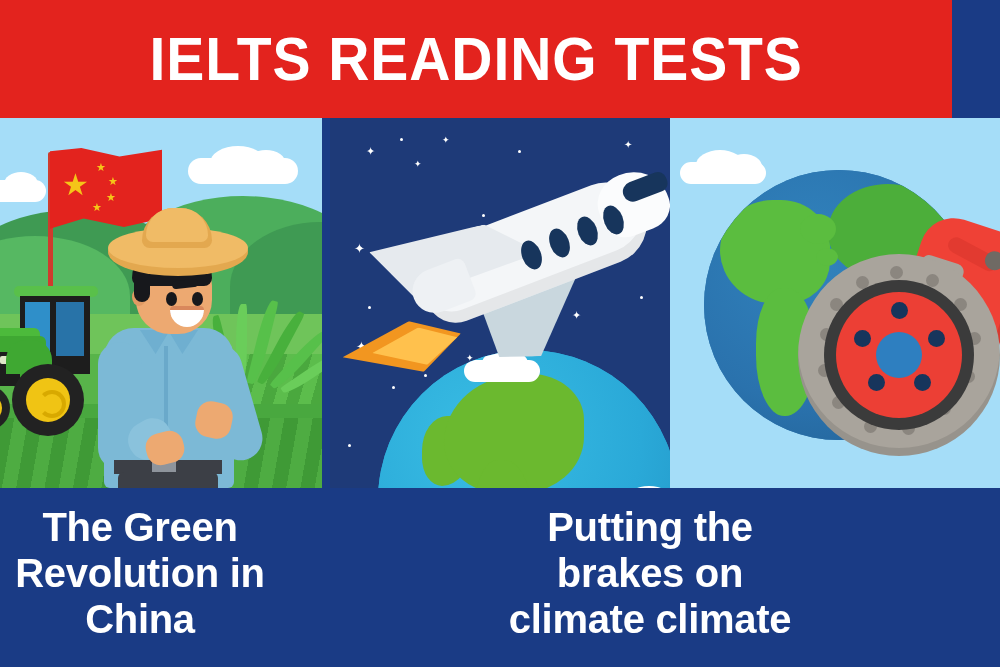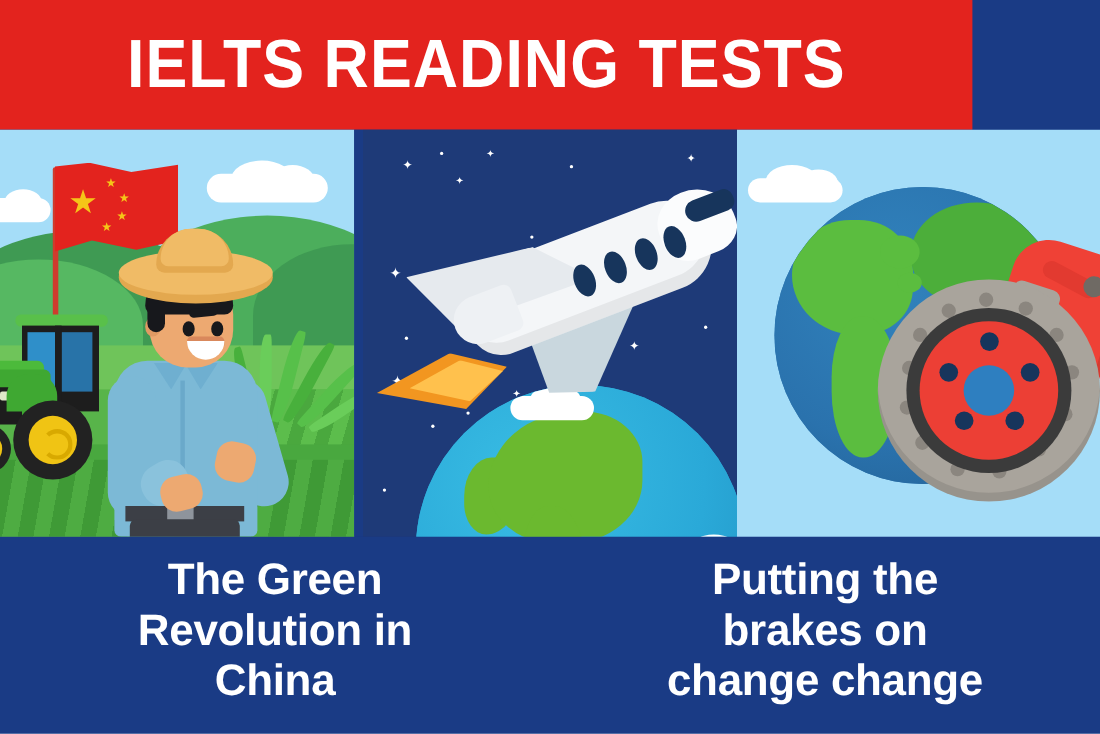--- a/index.html
+++ b/index.html
@@ -6,21 +6,21 @@
   html,body{margin:0;padding:0;background:#fff;}
   body{font-family:"Liberation Sans", sans-serif;-webkit-font-smoothing:antialiased;}
 
   .poster{
     position:relative;width:1000px;height:667px;overflow:hidden;
     background:#1a3b85;
   }
 
   
   .header{
-    position:absolute;left:0;top:0;width:884px;height:118px;
+    position:absolute;left:0;top:0;width:952px;height:118px;
     background:#e3231e;display:flex;align-items:center;justify-content:center;
   }
   .header-title{
     color:#ffffff;
     font-family:"Liberation Sans Narrow","Liberation Sans",sans-serif;
     font-weight:700;font-size:62px;letter-spacing:1px;
     transform:scaleX(0.92);transform-origin:center;
     line-height:1;white-space:nowrap;margin:0;
   }
 
@@ -216,21 +216,21 @@
   .caliper-notch{position:absolute;left:6px;top:44px;width:44px;height:62px;background:#a9a49c;
     border-radius:8px;}
   .cal-bolt{position:absolute;width:19px;height:19px;border-radius:50%;background:#6f6a64;}
   .cb1{left:66px;top:20px;} .cb2{left:66px;top:112px;}
   .cal-grip{position:absolute;left:26px;top:22px;width:54px;height:16px;background:#e23a30;
     border-radius:10px;transform:rotate(10deg);}
 
   
   .captions{position:absolute;left:0;top:488px;width:1000px;height:179px;
     background:#1a3b85;display:flex;}
-  .cap{flex:1;display:flex;align-items:flex-start;justify-content:center;padding-top:16px;}
+  .cap{flex:1;display:flex;align-items:flex-start;padding-top:16px;}
   .cap p{
     margin:0;color:#ffffff;text-align:center;
     font-family:"Liberation Sans",sans-serif;font-weight:700;
     font-size:40px;line-height:46px;letter-spacing:-0.3px;
   }
   .cap.c1 p{width:280px;}
   .cap.c2 p{width:300px;}
   .cap.c3 p{width:300px;}
 </style>
 </head>
@@ -432,17 +432,17 @@
         <div class="disc-center"></div>
       </div>
     </div>
   </div>
 
   <div class="captions">
     <div class="cap c1">
       <p>The Green Revolution in China</p>
     </div>
     <div class="cap c3">
-      <p>Putting the brakes on change change</p>
+      <p>Putting the brakes on climate climate</p>
     </div>
   </div>
 
 </div>
 
 </body></html>

